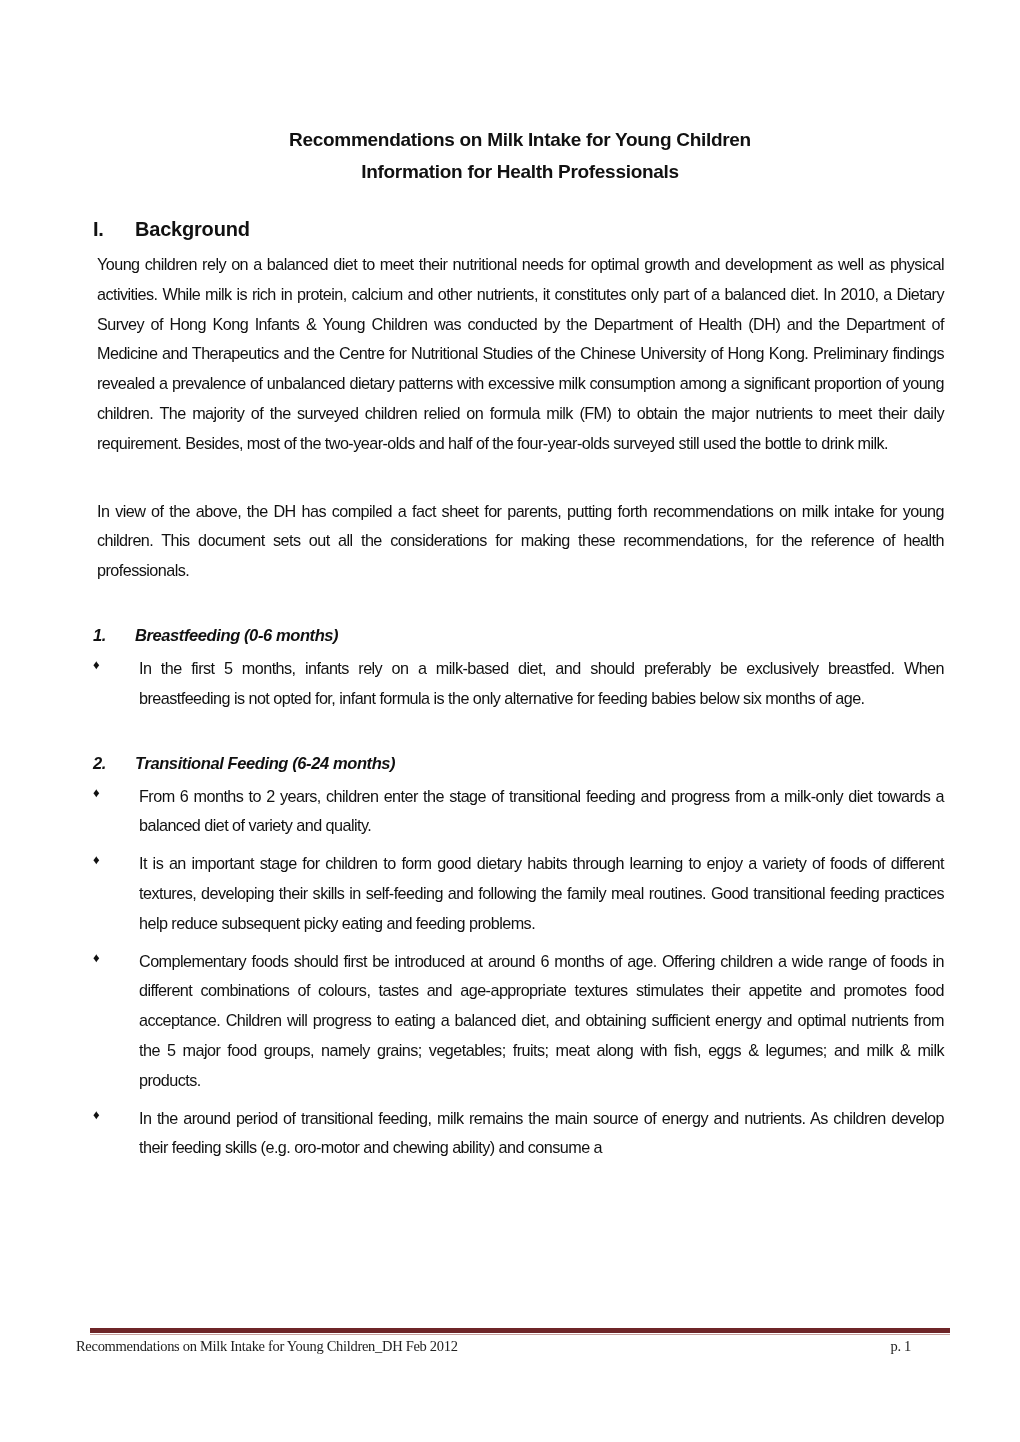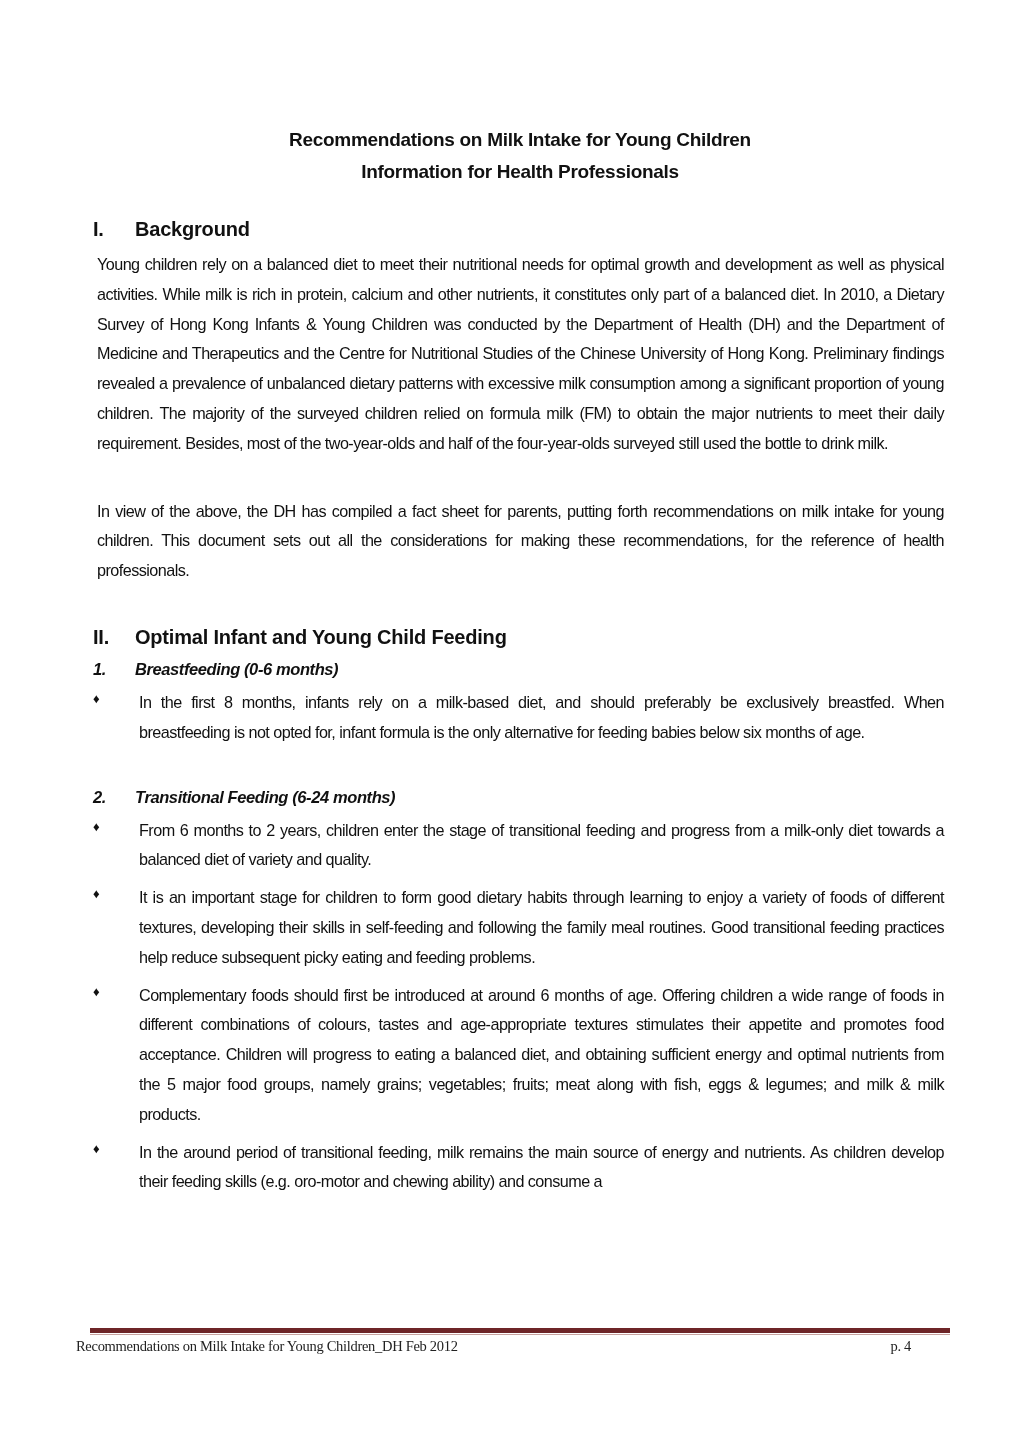--- a/index.html
+++ b/index.html
@@ -43,32 +43,28 @@
 
     <div class="h1">
       <span class="num">I.</span>
       <span>Background</span>
     </div>
     <p class="p">Young children rely on a balanced diet to meet their nutritional needs for optimal growth and development as well as physical activities.   While milk is rich in protein, calcium and other nutrients, it constitutes only part of a balanced diet.   In 2010, a Dietary Survey of Hong Kong Infants &amp; Young Children was conducted by the Department of Health (DH) and the Department of Medicine and Therapeutics and the Centre for Nutritional Studies of the Chinese University of Hong Kong. Preliminary findings revealed a prevalence of unbalanced dietary patterns with excessive milk consumption among a significant proportion of young children.  The majority of the surveyed children relied on formula milk (FM) to obtain the major nutrients to meet their daily requirement. Besides, most of the two-year-olds and half of the four-year-olds surveyed still used the bottle to drink milk.</p>
     <div class="gap"></div>
     <p class="p">In view of the above, the DH has compiled a fact sheet for parents, putting forth recommendations on milk intake for young children.  This document sets out all the considerations for making these recommendations, for the reference of health professionals.</p>
     <div class="gap"></div>
 
-    <div class="h1">
-      <span class="num">II.</span>
-      <span>Optimal Infant and Young Child Feeding</span>
-    </div>
 
     <div class="h2">
       <span class="num">1.</span>
       <span>Breastfeeding (0-6 months)</span>
     </div>
     <div class="bullet">
       <span class="mark">♦</span>
-      <p class="p">In the first 8 months, infants rely on a milk-based diet, and should preferably be exclusively breastfed.   When breastfeeding is not opted for, infant formula is the only alternative for feeding babies below six months of age.</p>
+      <p class="p">In the first 5 months, infants rely on a milk-based diet, and should preferably be exclusively breastfed.   When breastfeeding is not opted for, infant formula is the only alternative for feeding babies below six months of age.</p>
     </div>
     <div class="gap"></div>
 
     <div class="h2">
       <span class="num">2.</span>
       <span>Transitional Feeding (6-24 months)</span>
     </div>
     <div class="bullet">
       <span class="mark">♦</span>
       <p class="p">From 6 months to 2 years, children enter the stage of transitional feeding and progress from a milk-only diet towards a balanced diet of variety and quality.</p>
@@ -86,15 +82,15 @@
       <p class="p">In the around period of transitional feeding, milk remains the main source of energy and nutrients. As children develop their feeding skills (e.g. oro-motor and chewing ability) and consume a</p>
     </div>
   </div>
 
   <div class="footer-rule">
     <div class="rule-thick"></div>
     <div class="rule-thin"></div>
   </div>
   <div class="footer">
     <span>Recommendations on Milk Intake for Young Children_DH Feb 2012</span>
-    <span>p. 4</span>
+    <span>p. 1</span>
   </div>
 </div>
 
 </body></html>

